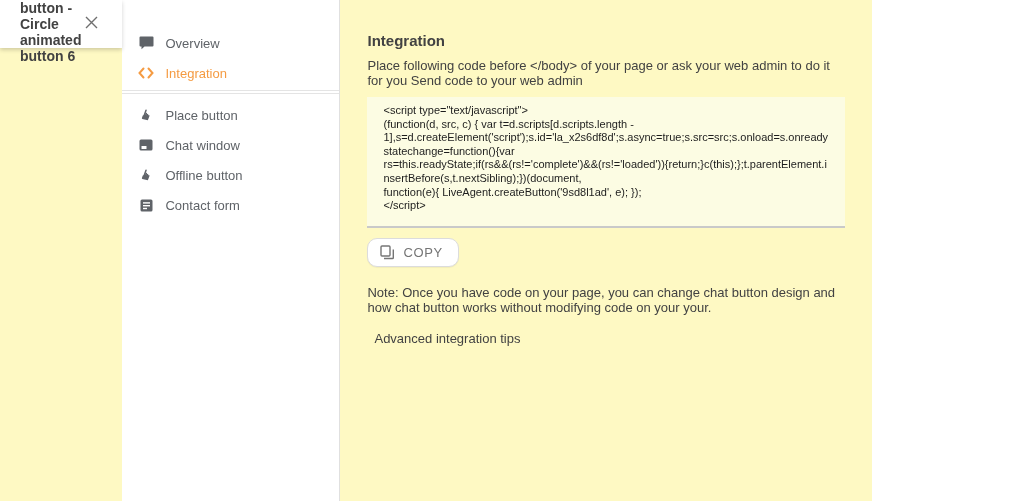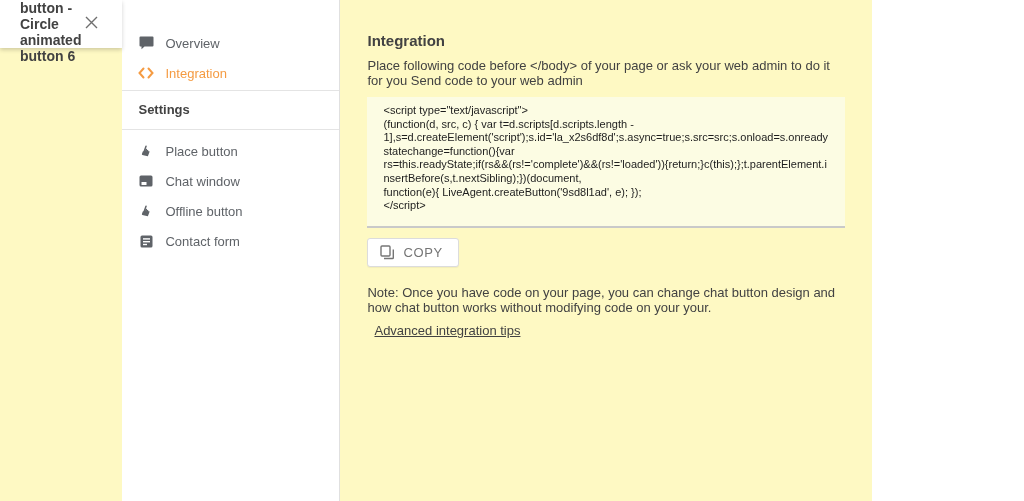--- a/index.html
+++ b/index.html
@@ -50,28 +50,28 @@
     padding: 7px 16px; overflow: hidden; cursor: text;
   }
   .code-line {
     font-family: "Liberation Sans", sans-serif;
     font-size: 11px; line-height: 13.6px; color: #1d1d1d;
     white-space: pre-wrap; word-break: break-all;
   }
 
   .copy-btn {
     margin-top: 10px; display: inline-flex; align-items: center; gap: 9px;
-    background: #fff; border: 1px solid #dcdcdc; border-radius: 3px;
+    background: #fff; border: 1px solid #dcdcdc; border-radius: 10px;
     padding: 6px 15px 6px 12px; font-size: 13px; letter-spacing: 0.6px;
     color: #757575; cursor: pointer; box-shadow: 0 1px 1px rgba(0,0,0,0.05);
     font-family: "Liberation Sans", sans-serif;
   }
 
   .note { font-size: 13px; color: #424242; margin-top: 18px; }
-  .adv-link { display: inline-block; font-size: 13px; color: #424242; text-decoration: underline; margin-top: 8px; margin-left: 7px; cursor: pointer; }
+  .adv-link { display: inline-block; font-size: 13px; color: #424242; margin-top: 16px; margin-left: 7px; cursor: pointer; }
 </style>
 </head>
 <body>
 
 <div class="dialog">
 
   <div class="dialog-header">
     <span class="dialog-title">Edit chat button - Circle animated button 6</span>
     <button class="close-btn">
       <span>
@@ -99,21 +99,20 @@
         <span class="icn">
           <svg width="16" height="12" viewBox="0 0 16 12">
               <path d="M5.5 1.5 L1.5 6 L5.5 10.5 M10.5 1.5 L14.5 6 L10.5 10.5" stroke="#f59b42" stroke-width="2" fill="none" stroke-linecap="round"></path>
             </svg>
         </span>
         <span>Integration</span>
       </div>
 
       <hr class="side-divider">
 
-      <div class="side-section">Settings</div>
 
       <hr class="side-divider">
 
       <div class="settings-group">
 
         <div class="side-item">
           <span class="icn">
               <span class="hand-glyph">☛</span>
             </span>
           <span>Place button</span>

